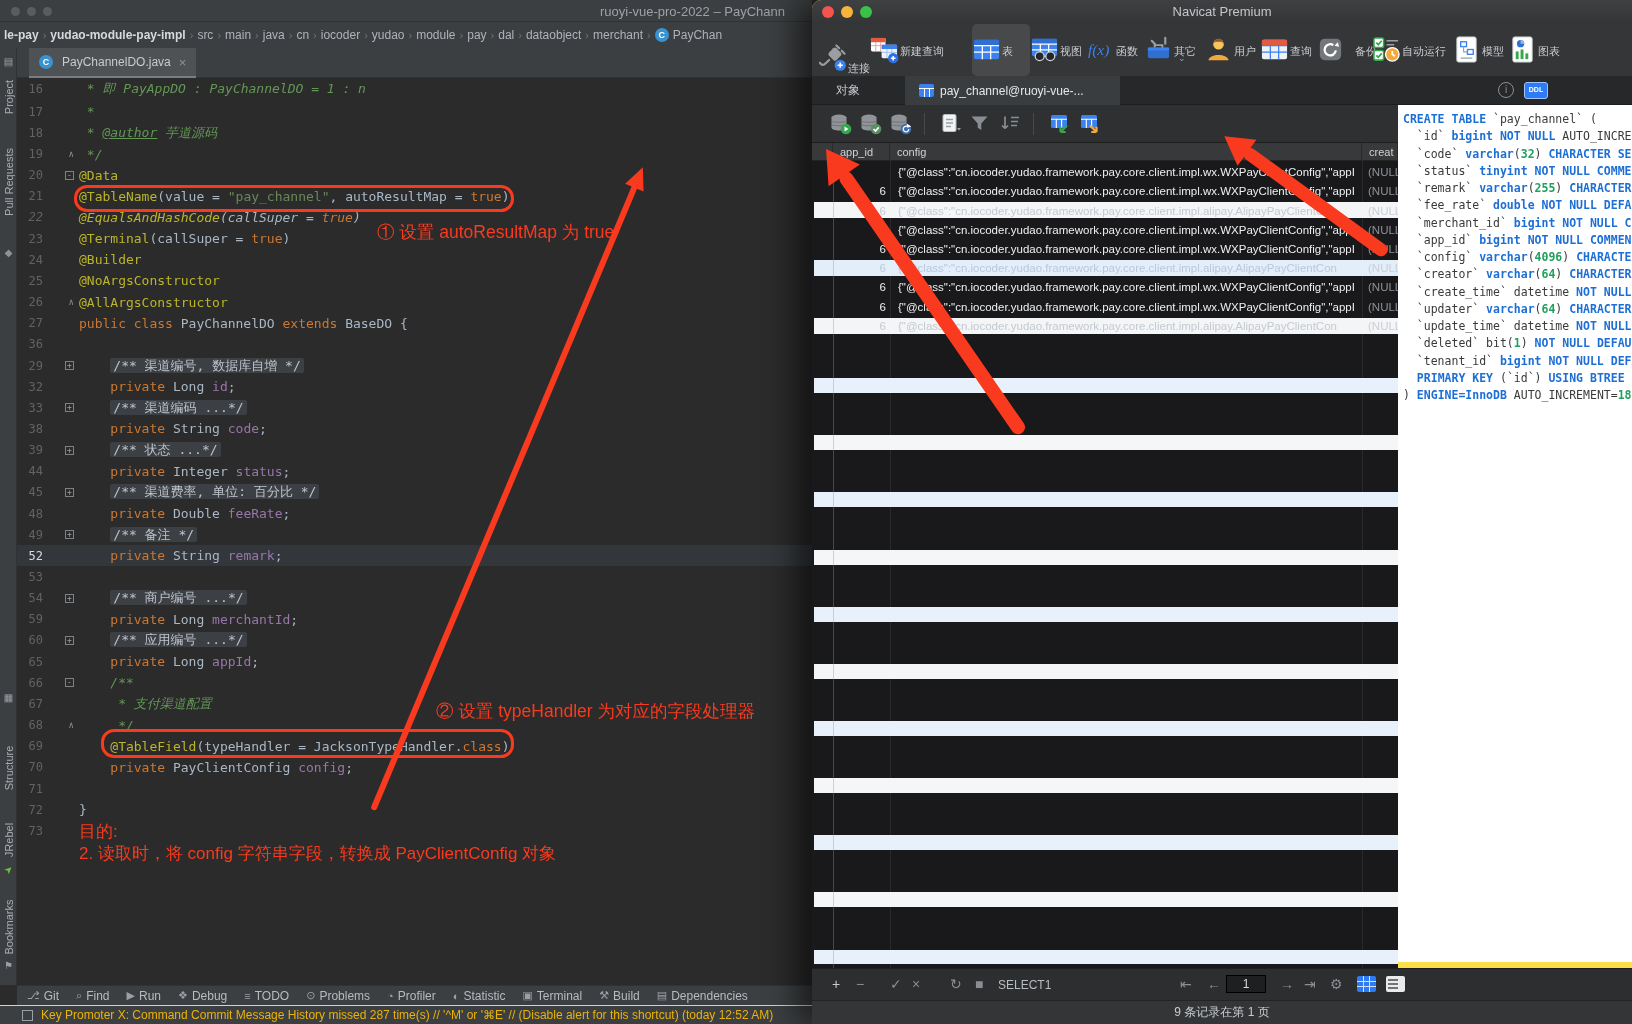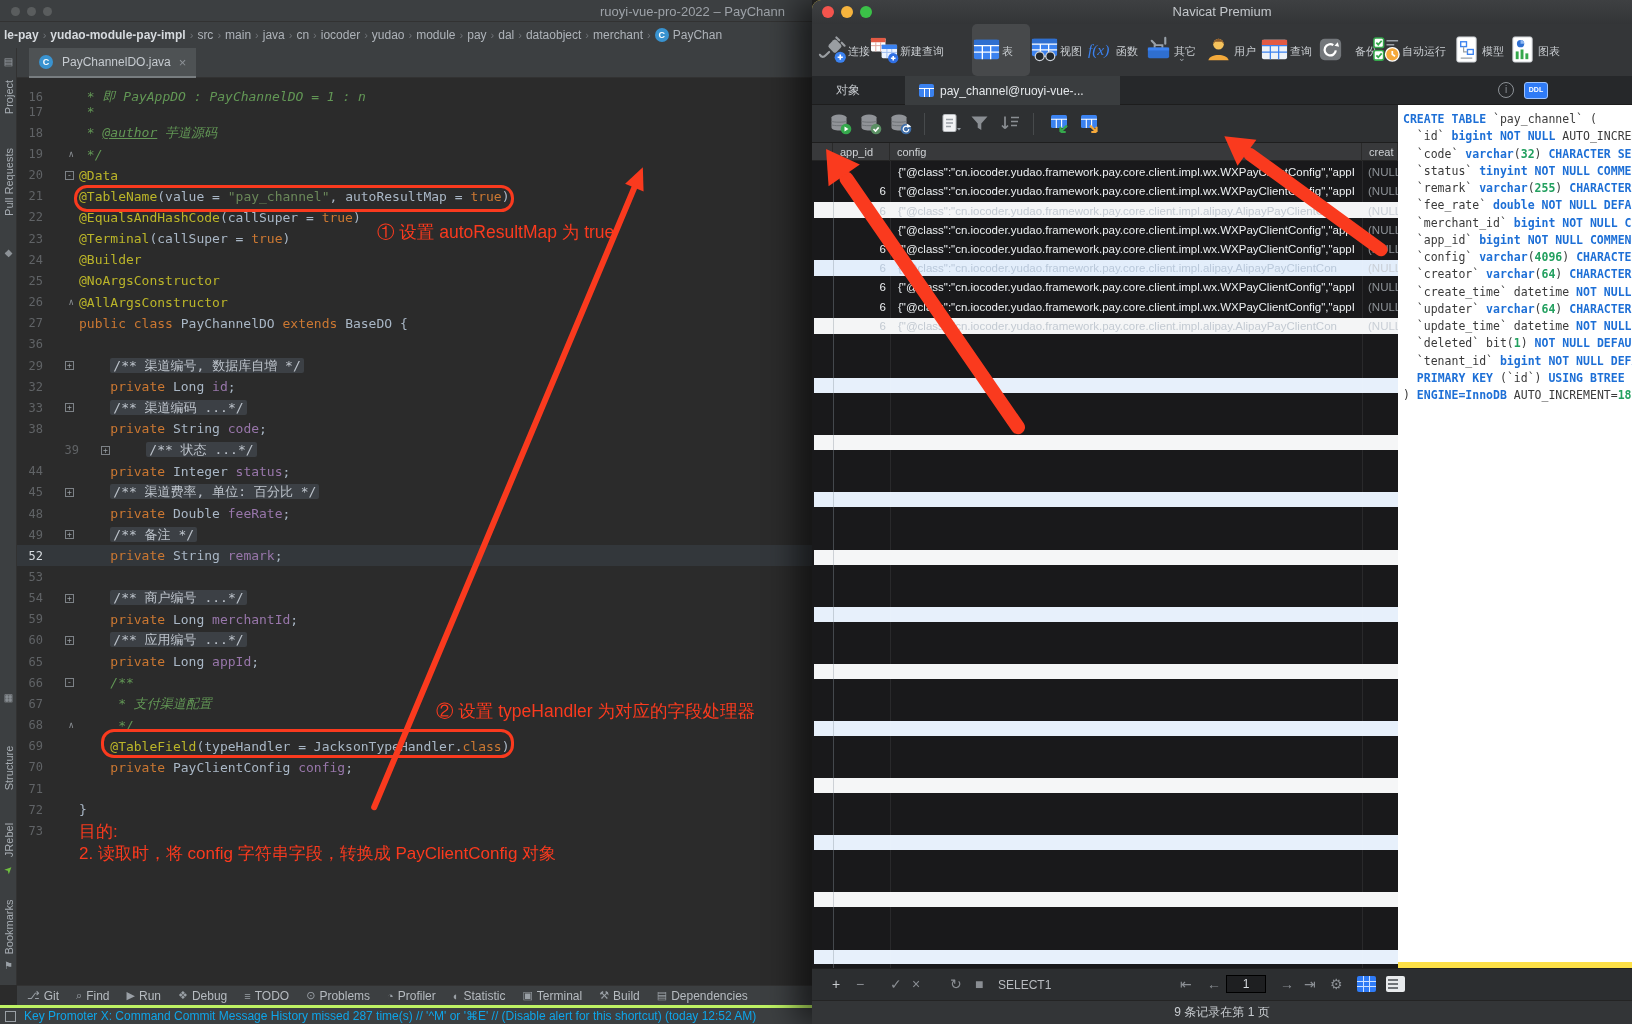--- a/index.html
+++ b/index.html
@@ -35,21 +35,21 @@
   .c-cu{color:#629755;font-style:italic;text-decoration:underline}
   .c-a{color:#bbb529}
   .c-k{color:#cc7832}
   .c-s{color:#6a8759}
   .c-f{color:#9876aa}
   .c-p{color:#a9b7c6}
   .c-F{background:#3c4045;color:#bdc3cb;border-radius:2px;padding:0 3px;font-style:normal}
   .ij-navbar{position:absolute;left:17px;top:985px;width:795px;height:20px;background:#3c3f41;border-top:1px solid #323232;display:flex;align-items:center;gap:17px;padding-left:10px}
   .nbi{display:flex;align-items:center;gap:4px;font-size:12px;color:#b6bbc0;cursor:pointer}
   .nbi .g{font-size:11px;color:#9aa0a6}
-  .ij-status{position:absolute;left:0;top:1005px;width:100%;height:19px;background:#3c3f41;border-top:3px solid #bef264;display:flex;align-items:center;gap:8px;padding-left:5px;font-size:12px;color:#0ea5e9;white-space:nowrap}
+  .ij-status{position:absolute;left:0;top:1005px;width:100%;height:19px;background:#3c3f41;border-top:1px solid #bef264;display:flex;align-items:center;gap:8px;padding-left:22px;font-size:12px;color:#eab308;white-space:nowrap}
   .st-icon{width:11px;height:11px;border:1px solid #9aa0a6;flex:none}
 
   
   #nv{position:absolute;left:812px;top:0;width:820px;height:1024px;background:#fde047;border-radius:9px 0 0 0;box-shadow:-16px 0 30px rgba(0,0,0,.55);overflow:hidden;z-index:10}
   .nv-title{position:absolute;left:0;top:0;width:100%;height:24px;background:linear-gradient(#3e4042,#333537)}
   .mac{position:absolute;top:6px;width:12px;height:12px;border-radius:50%}
   .nv-title-text{position:absolute;left:0;right:0;top:4px;text-align:center;font-size:13px;color:#c3c7cb}
   .nv-toolbar{position:absolute;left:0;top:24px;width:100%;height:52px;background:#343638;display:flex;padding-left:6px}
   .tbi{height:52px;display:flex;flex-direction:row;align-items:center;justify-content:flex-start;padding-top:3px;gap:1px;flex:none;border-radius:5px;cursor:pointer}
   .tbi.sel{background:#47494b}
@@ -166,21 +166,21 @@
         <span class="vlabel" style="top: 720px;">Structure</span>
         <span class="vlabel" style="top: 792px;">JRebel</span>
         <span class="vlabel" style="top: 879px;">Bookmarks</span>
         <span class="sicon" style="top: 8px; color: rgb(154, 160, 166);">▤</span>
         <span class="sicon" style="top: 199px; color: rgb(141, 146, 151);">◆</span>
         <span class="sicon" style="top: 644px; color: rgb(154, 160, 166);">▦</span>
         <span class="sicon" style="top: 816px; color: rgb(111, 191, 63); transform: rotate(-45deg);">➤</span>
         <span class="sicon" style="top: 912px; color: rgb(154, 160, 166);">⚑</span>
       </div>
     <div class="ij-editor" id="editor">
-        <div class="cl" style="top: 8px;">
+        <div class="cl" style="top: 0;">
           <span class="ln">16</span>
           <span class="fw"></span>
           <pre><span class="c-c"> * 即 PayAppDO : PayChannelDO = 1 : n</span></pre>
         </div>
         <div class="cl" style="top: 23.15px;">
           <span class="ln">17</span>
           <span class="fw"></span>
           <pre><span class="c-c"> *</span></pre>
         </div>
         <div class="cl" style="top: 44.3px;">
@@ -200,21 +200,21 @@
           <span class="fw">
             <span class="fbox">-</span>
           </span>
           <pre><span class="c-a">@Data</span></pre>
         </div>
         <div class="cl" style="top: 107.75px;">
           <span class="ln">21</span>
           <span class="fw"></span>
           <pre><span class="c-a">@TableName</span><span class="c-p">(value = </span><span class="c-s">"pay_channel"</span><span class="c-p">, autoResultMap = </span><span class="c-k">true</span><span class="c-p">)</span></pre>
         </div>
-        <div class="cl" style="top: 128.9px;">
+        <div class="cl" style="top: 128.9px; font-style: italic;">
           <span class="ln">22</span>
           <span class="fw"></span>
           <pre><span class="c-a">@EqualsAndHashCode</span><span class="c-p">(callSuper = </span><span class="c-k">true</span><span class="c-p">)</span></pre>
         </div>
         <div class="cl" style="top: 150.05px;">
           <span class="ln">23</span>
           <span class="fw"></span>
           <pre><span class="c-a">@Terminal</span><span class="c-p">(callSuper = </span><span class="c-k">true</span><span class="c-p">)</span></pre>
         </div>
         <div class="cl" style="top: 171.2px;">
@@ -261,21 +261,21 @@
           <span class="fw">
             <span class="fbox">+</span>
           </span>
           <pre><span class="c-p">    </span><span class="c-F">/** 渠道编码 ...*/</span></pre>
         </div>
         <div class="cl" style="top: 340.4px;">
           <span class="ln">38</span>
           <span class="fw"></span>
           <pre><span class="c-p">    </span><span class="c-k">private </span><span class="c-p">String </span><span class="c-f">code</span><span class="c-p">;</span></pre>
         </div>
-        <div class="cl" style="top: 361.55px; margin-left: 36px;">
+        <div class="cl" style="top: 361.55px;">
           <span class="ln">39</span>
           <span class="fw">
             <span class="fbox">+</span>
           </span>
           <pre><span class="c-p">    </span><span class="c-F">/** 状态 ...*/</span></pre>
         </div>
         <div class="cl" style="top: 382.7px;">
           <span class="ln">44</span>
           <span class="fw"></span>
           <pre><span class="c-p">    </span><span class="c-k">private </span><span class="c-p">Integer </span><span class="c-f">status</span><span class="c-p">;</span></pre>
@@ -431,21 +431,21 @@
   </div>
 
   <div id="nv">
     <div class="nv-title">
       <span class="mac" style="left:10px;background:#f4544d"></span>
       <span class="mac" style="left:29px;background:#f6b43d"></span>
       <span class="mac" style="left:48px;background:#3bc148"></span>
       <span class="nv-title-text">Navicat Premium</span>
     </div>
     <div class="nv-toolbar" id="nvtoolbar">
-        <div class="tbi" style="width: 52px;">
+        <div class="tbi" style="width: 52px; align-items: flex-end;">
           <div><svg viewBox="0 0 30 30" width="29" height="29">
               <rect x="12" y="6" width="11" height="11" rx="2.5" fill="#9a9ea2" transform="rotate(45 17.5 11.5)"></rect>
               <path d="M19 2.5l3 3M24.5 8l3 3" stroke="#9a9ea2" stroke-width="2.2" stroke-linecap="round"></path>
               <path d="M11.5 17.5l-3.5 3.5c-2 2-4.5 2.5-6-.5" fill="none" stroke="#9a9ea2" stroke-width="2.2" stroke-linecap="round"></path>
               <circle cx="23" cy="23" r="5.8" fill="#3b82f0"></circle>
               <path d="M23 20.3v5.4M20.3 23h5.4" stroke="#fff" stroke-width="1.7"></path>
             </svg></div>
           <div class="lbl">连接</div>
         </div>
         <div class="tbi" style="width: 82px;">

